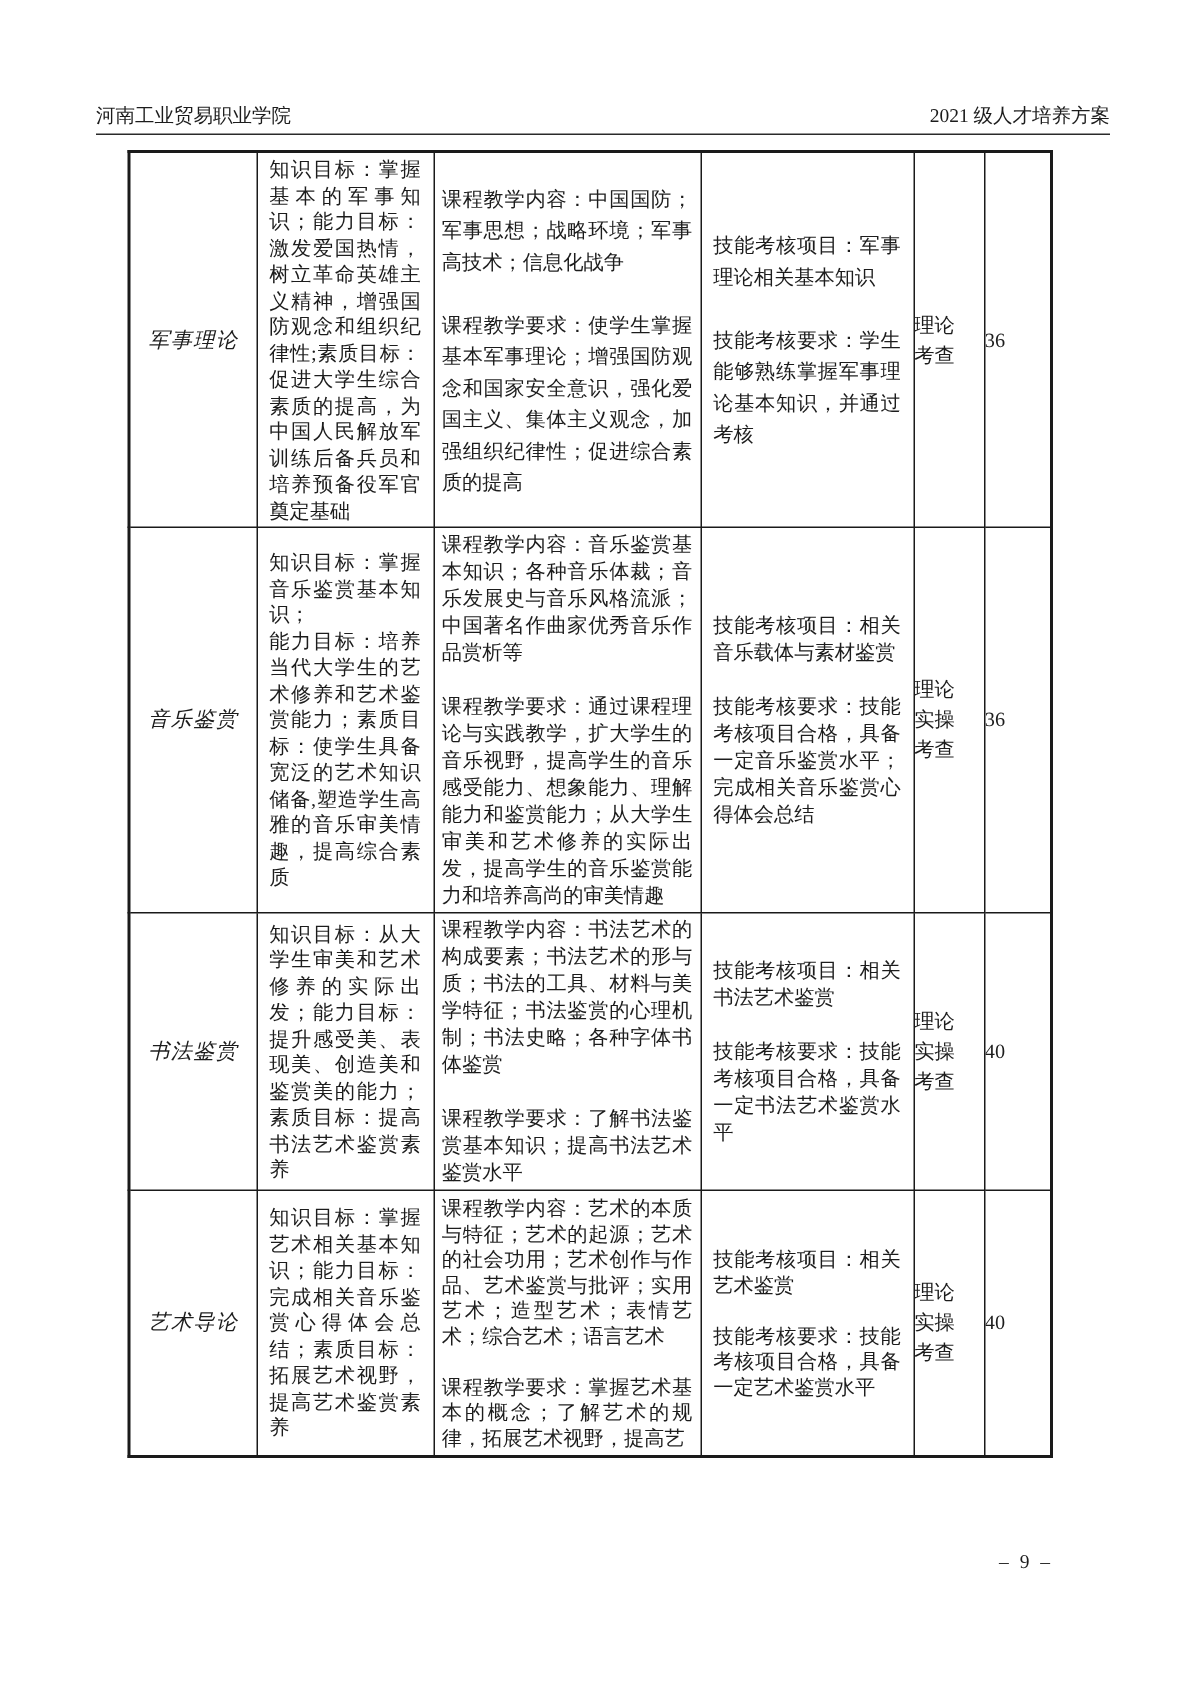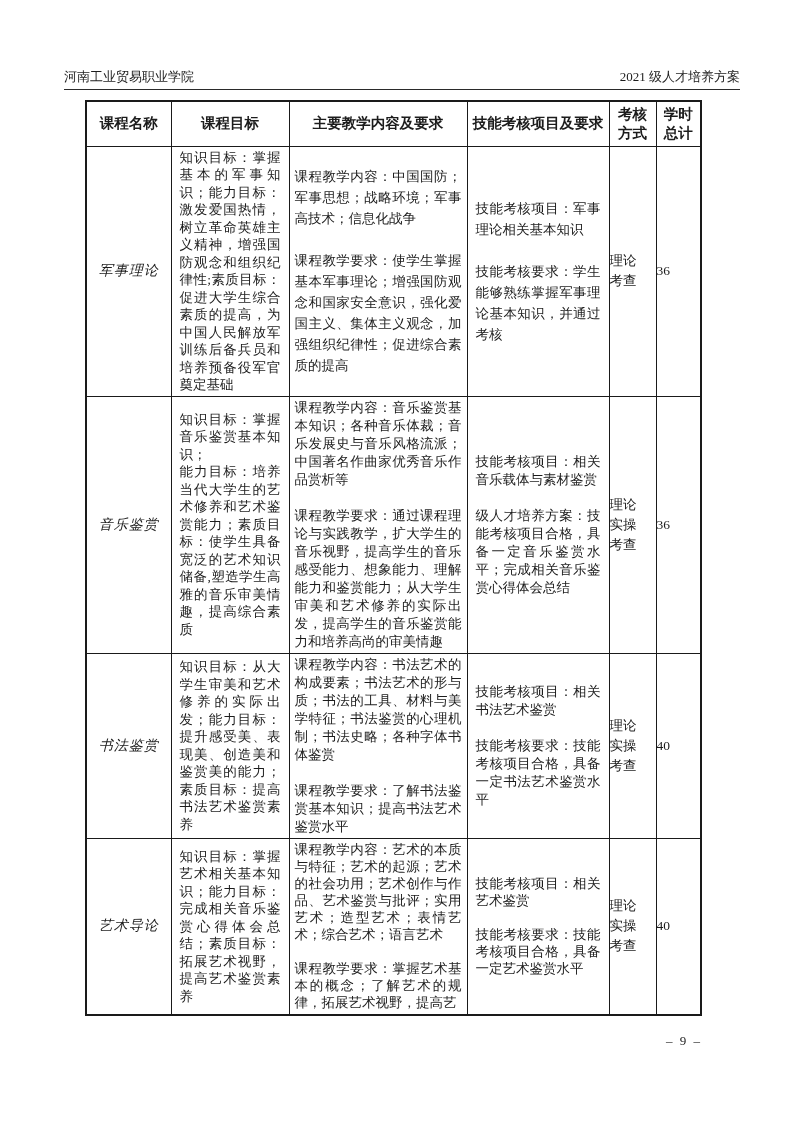--- a/index.html
+++ b/index.html
@@ -116,30 +116,20 @@
   <table class="course-table">
     <colgroup>
       <col style="width:85px">
       <col style="width:118px">
       <col style="width:178px">
       <col style="width:142px">
       <col style="width:47px">
       <col style="width:45px">
     </colgroup>
     <tbody>
-      <tr class="head-row">
-        <th>课程名称</th>
-        <th>课程目标</th>
-        <th>主要教学内容及要求</th>
-        <th>技能考核项目及要求</th>
-        <th>考核
-方式</th>
-        <th>学时
-总计</th>
-      </tr>
 
       <tr class="row-1">
         <td class="c-name">军事理论</td>
         <td class="c-obj">知识目标：掌握基本的军事知识；能力目标：激发爱国热情，树立革命英雄主义精神，增强国防观念和组织纪律性;素质目标：促进大学生综合素质的提高，为中国人民解放军训练后备兵员和培养预备役军官奠定基础</td>
         <td class="c-lg">课程教学内容：中国国防；军事思想；战略环境；军事高技术；信息化战争
 
 课程教学要求：使学生掌握基本军事理论；增强国防观念和国家安全意识，强化爱国主义、集体主义观念，加强组织纪律性；促进综合素质的提高</td>
         <td class="c-lg c-assess">技能考核项目：军事理论相关基本知识
 
 技能考核要求：学生能够熟练掌握军事理论基本知识，并通过考核</td>
@@ -150,21 +140,21 @@
 
       <tr class="row-2">
         <td class="c-name">音乐鉴赏</td>
         <td class="c-obj">知识目标：掌握音乐鉴赏基本知识；
 能力目标：培养当代大学生的艺术修养和艺术鉴赏能力；素质目标：使学生具备宽泛的艺术知识储备,塑造学生高雅的音乐审美情趣，提高综合素质</td>
         <td class="c-lg">课程教学内容：音乐鉴赏基本知识；各种音乐体裁；音乐发展史与音乐风格流派；中国著名作曲家优秀音乐作品赏析等
 
 课程教学要求：通过课程理论与实践教学，扩大学生的音乐视野，提高学生的音乐感受能力、想象能力、理解能力和鉴赏能力；从大学生审美和艺术修养的实际出发，提高学生的音乐鉴赏能力和培养高尚的审美情趣</td>
         <td class="c-lg c-assess">技能考核项目：相关音乐载体与素材鉴赏
 
-级人才培养方案：技能考核项目合格，具备一定音乐鉴赏水平；完成相关音乐鉴赏心得体会总结</td>
+技能考核要求：技能考核项目合格，具备一定音乐鉴赏水平；完成相关音乐鉴赏心得体会总结</td>
         <td class="c-method">理论
 实操
 考查</td>
         <td class="c-hours">36</td>
       </tr>
 
       <tr class="row-3">
         <td class="c-name">书法鉴赏</td>
         <td class="c-obj">知识目标：从大学生审美和艺术修养的实际出发；能力目标：提升感受美、表现美、创造美和鉴赏美的能力；素质目标：提高书法艺术鉴赏素养</td>
         <td class="c-lg">课程教学内容：书法艺术的构成要素；书法艺术的形与质；书法的工具、材料与美学特征；书法鉴赏的心理机制；书法史略；各种字体书体鉴赏

